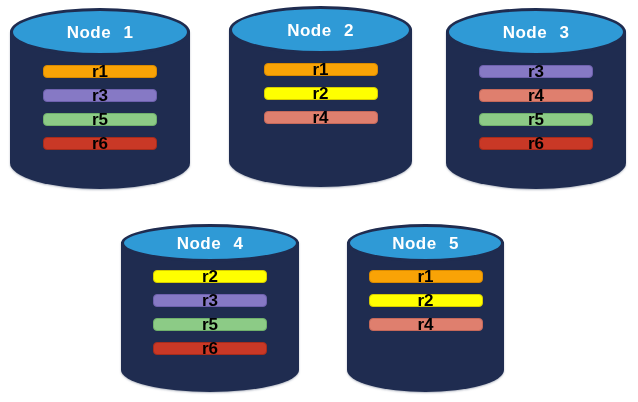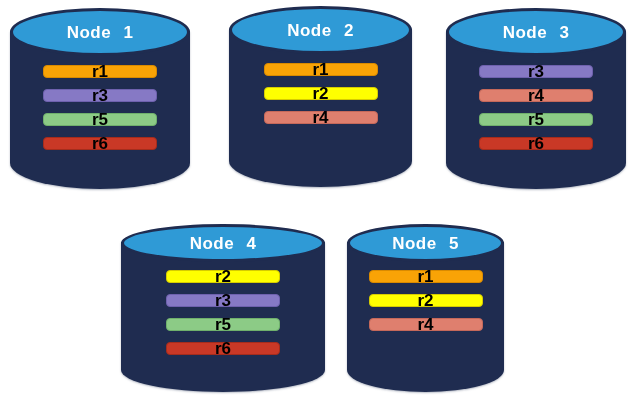--- a/index.html
+++ b/index.html
@@ -137,21 +137,21 @@
         </div>
         <div class="bar" style="background: rgb(140, 203, 134); border-color: rgb(111, 176, 108);">
           <span>r5</span>
         </div>
         <div class="bar" style="background: rgb(201, 56, 38); border-color: rgb(165, 44, 28);">
           <span>r6</span>
         </div>
       </div>
   </div>
 
-  <div class="cyl row-bottom" style="left: 121px; top: 224px; width: 204px; height: 168px;">
+  <div class="cyl row-bottom" style="left: 121px; top: 224px; width: 178px; height: 168px;">
     <div class="cyl-body"></div>
     <div class="cyl-top">
       <span class="node-title">Node 4</span>
     </div>
     <div class="bars">
         <div class="bar" style="background: rgb(255, 255, 0); border-color: rgb(214, 204, 0);">
           <span>r2</span>
         </div>
         <div class="bar" style="background: rgb(134, 121, 197); border-color: rgb(110, 97, 174);">
           <span>r3</span>

